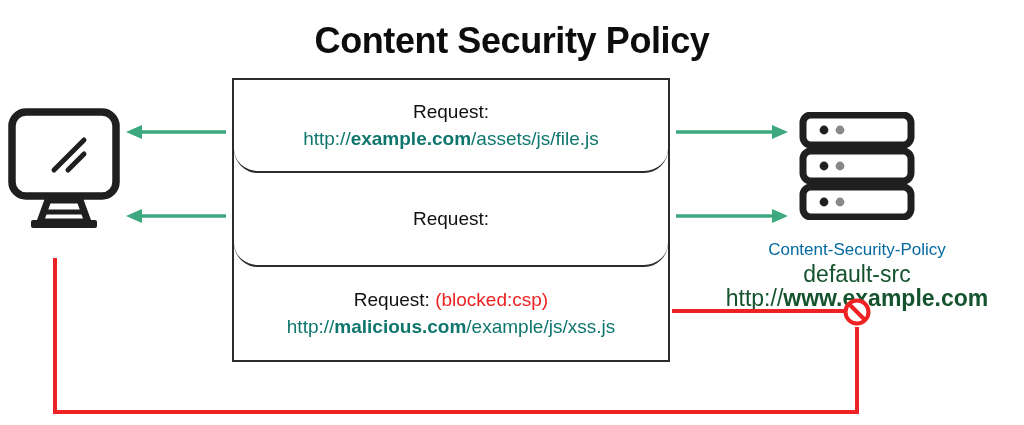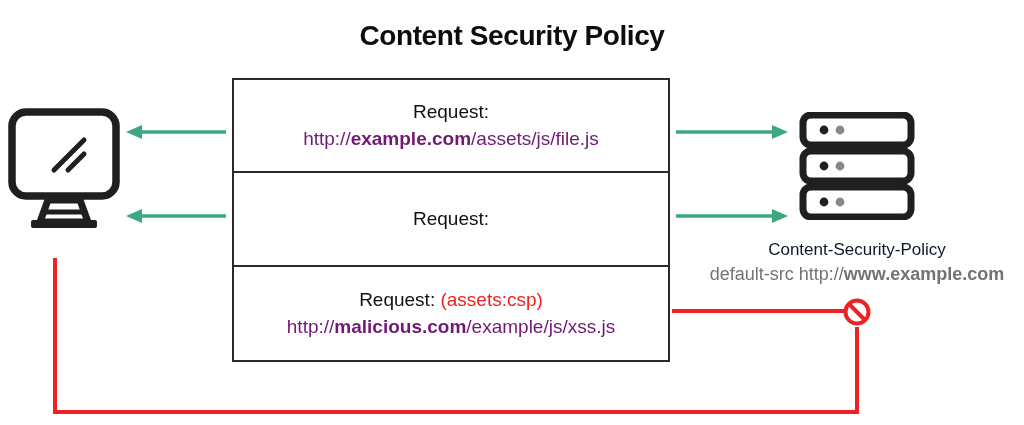--- a/index.html
+++ b/index.html
@@ -19,21 +19,21 @@
     overflow: hidden;
   }
 
   
   #title {
     position: absolute;
     left: 0;
     top: 20px;
     width: 1024px;
     text-align: center;
-    font-size: 28px;
+    font-size: 36px;
     font-weight: bold;
     letter-spacing: -0.4px;
     color: #0d0d0d;
   }
 
   
   #request-box {
     position: absolute;
     left: 232px;
     top: 78px;
@@ -45,32 +45,33 @@
   }
   .request-row {
     height: 33.333%;
     box-sizing: border-box;
     display: flex;
     flex-direction: column;
     align-items: center;
     justify-content: center;
     border-bottom: 2px solid #2b2b2b;
     padding: 0 4px;
+    border-radius: 24px;
   }
   .request-row:last-child { border-bottom: none; }
   .req-line1 {
     font-size: 19px;
     line-height: 26px;
     color: #111111;
     white-space: nowrap;
   }
   .req-line2 {
     font-size: 19px;
     line-height: 27px;
-    color: #701a75;
+    color: #0f766e;
     white-space: nowrap;
   }
   .req-line2 b { font-weight: bold; }
   .blocked-tag { color: #ee2222; }
 
   
   #monitor {
     position: absolute;
     left: 8px;
     top: 108px;
@@ -89,22 +90,22 @@
 
   
   #server-caption {
     position: absolute;
     left: 690px;
     top: 238px;
     width: 334px;
     text-align: center;
     line-height: 24px;
   }
-  #server-caption .csp-line1 { font-size: 17px; color: #0f172a; }
-  #server-caption .csp-line2 { font-size: 18px; color: #737373; }
+  #server-caption .csp-line1 { font-size: 17px; color: #0369a1; }
+  #server-caption .csp-line2 { font-size: 23px; color: #14532d; }
   #server-caption .csp-line2 b { font-weight: bold; }
 
   
   .arrow-svg { position: absolute; overflow: visible; }
 
   #arrow-left-1  { left: 126px; top: 120px; width: 100px; height: 24px; }
   #arrow-left-2  { left: 126px; top: 204px; width: 100px; height: 24px; }
   #arrow-right-1 { left: 676px; top: 120px; width: 112px; height: 24px; }
   #arrow-right-2 { left: 676px; top: 204px; width: 112px; height: 24px; }
 
@@ -157,21 +158,21 @@
     <div class="request-row">
       <div class="req-line1"><span>Request:</span></div>
       <div class="req-line2"><span>http://</span><b>example.com</b><span>/assets/js/file.js</span></div>
     </div>
 
     <div class="request-row">
       <div class="req-line1"><span>Request:</span></div>
     </div>
 
     <div class="request-row">
-      <div class="req-line1"><span>Request:</span> <span class="blocked-tag">(assets:csp)</span></div>
+      <div class="req-line1"><span>Request:</span> <span class="blocked-tag">(blocked:csp)</span></div>
       <div class="req-line2"><span>http://</span><b>malicious.com</b><span>/example/js/xss.js</span></div>
     </div>
 
   </div>
 
   <svg class="arrow-svg" id="arrow-left-1" viewBox="0 0 100 24">
     <line x1="100" y1="12" x2="14" y2="12" stroke="#3da87f" stroke-width="3.5"></line>
     <polygon points="0,12 16,5 16,19" fill="#3da87f"></polygon>
   </svg>
   <svg class="arrow-svg" id="arrow-left-2" viewBox="0 0 100 24">

